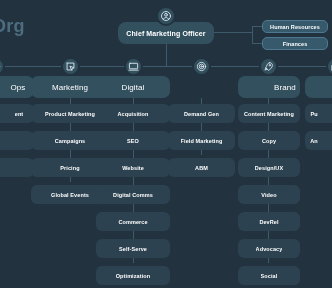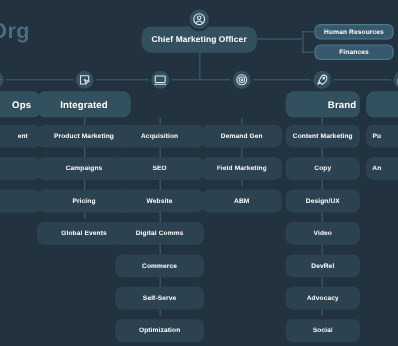--- a/index.html
+++ b/index.html
@@ -124,21 +124,21 @@
     height: 22px;
     border-radius: 7px;
     background: #33505f;
     display: flex;
     align-items: center;
     justify-content: center;
     box-sizing: border-box;
   }
   .col-head .col-head-label {
     font-size: 8px;
-    font-weight: 700;
+    font-weight: 400;
     letter-spacing: 0.1px;
     white-space: nowrap;
     color: #ffffff;
   }
   .col-badge {
     position: absolute;
     width: 19px;
     height: 19px;
     border-radius: 50%;
     background: #33505f;
@@ -232,21 +232,21 @@
 
   <div class="col-badge" style="left:61px; top:57px;">
     <svg class="icon-svg" width="11" height="11" viewBox="0 0 24 24" fill="none" stroke="#dce8ef" stroke-width="2" stroke-linecap="round" stroke-linejoin="round">
       <path d="M4.5 4.5h15v9"></path>
       <path d="M4.5 4.5v15h9"></path>
       <path d="M11.5 11.5l8.5 3.4-3.6 1.2-1.2 3.6z"></path>
     </svg>
   </div>
   <div class="line-v" style="left:70px; top:66px; height:10px;"></div>
   <div class="col-head" style="left:31px; top:76px; width:78px;">
-    <span class="col-head-label">Integrated</span>
+    <span class="col-head-label">Marketing</span>
   </div>
   <div class="line-v" style="left:70px; top:98px; height:84px;"></div>
   <div class="child-card" style="left:31px; top:104px; width:78px;">
     <span class="child-label">Product Marketing</span>
   </div>
   <div class="child-card" style="left:31px; top:131px; width:78px;">
     <span class="child-label">Campaigns</span>
   </div>
   <div class="child-card" style="left:31px; top:158px; width:78px;">
     <span class="child-label">Pricing</span>
@@ -255,20 +255,23 @@
     <span class="child-label">Global Events</span>
   </div>
 
   <div class="col-badge" style="left:124px; top:57px;">
     <svg class="icon-svg" width="11" height="11" viewBox="0 0 24 24" fill="none" stroke="#dce8ef" stroke-width="2" stroke-linecap="round" stroke-linejoin="round">
       <rect x="3" y="5" width="18" height="12" rx="1.6"></rect>
       <path d="M2 20h20"></path>
     </svg>
   </div>
   <div class="line-v" style="left:133px; top:66px; height:10px;"></div>
+  <div class="col-head" style="left:96px; top:76px; width:74px;">
+    <span class="col-head-label">Digital</span>
+  </div>
   <div class="line-v" style="left:133px; top:98px; height:165px;"></div>
   <div class="child-card" style="left:96px; top:104px; width:74px;">
     <span class="child-label">Acquisition</span>
   </div>
   <div class="child-card" style="left:96px; top:131px; width:74px;">
     <span class="child-label">SEO</span>
   </div>
   <div class="child-card" style="left:96px; top:158px; width:74px;">
     <span class="child-label">Website</span>
   </div>

